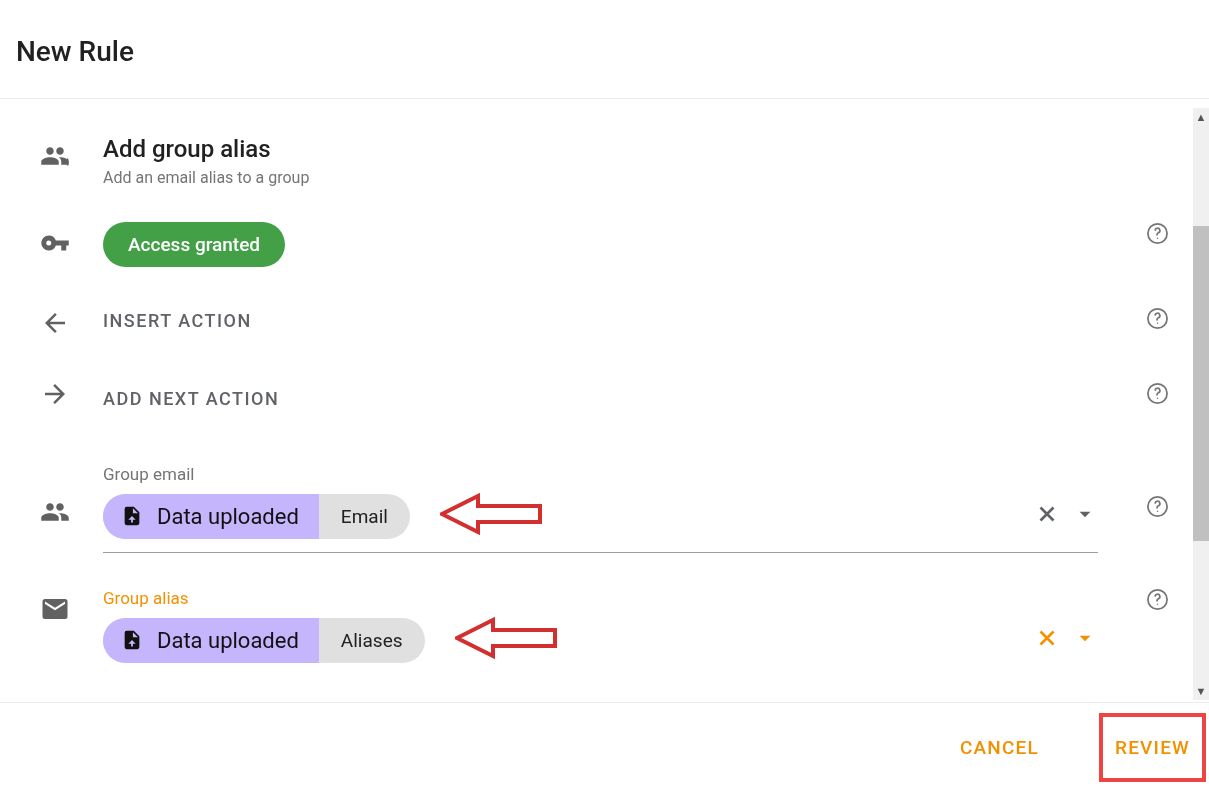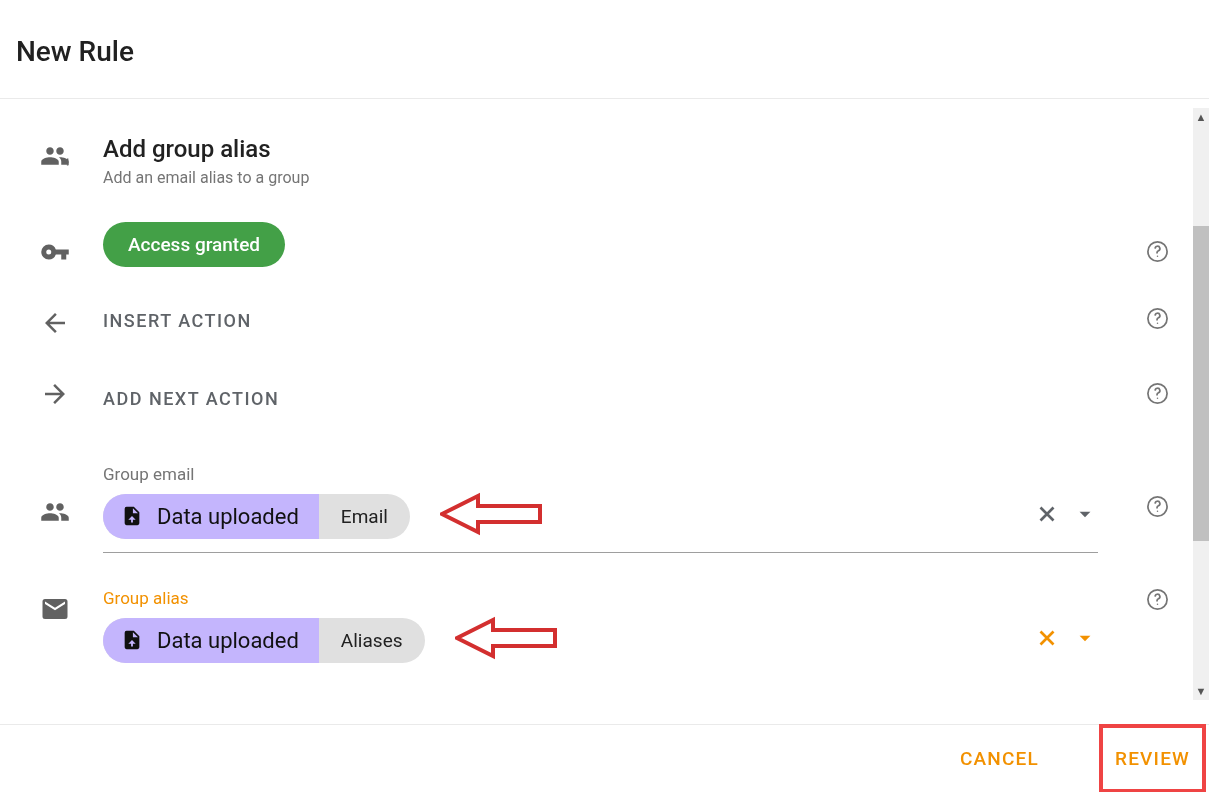--- a/index.html
+++ b/index.html
@@ -22,21 +22,21 @@
     .pill { display:inline-flex; align-items:center; border-radius:25px; overflow:hidden; background:#e0e0e0; }
     .pill-left { display:flex; align-items:center; gap:14px; background:#c4b5fd; color:#111; padding:10px 20px 10px 18px; font-size:22px; }
     .pill-left svg { width:22px; height:22px; }
     .pill-right { padding:10px 22px; font-size:19px; color:#212121; }
     .remaining { flex:1; }
     .x-btn svg, .chev-btn svg { width:26px; height:26px; }
     .x-btn.grey svg, .chev-btn.grey svg { color:#5f6368; }
     .x-btn.accent svg, .chev-btn.accent svg { color:#f29100; }
     .help svg { width:23px; height:23px; color:#757575; }
     .help { margin-left:20px; cursor:pointer; }
-    .footer { position:absolute; left:0; right:0; bottom:0; height:68px; display:flex; justify-content:flex-end; align-items:center; gap:40px; padding:0 3px 0 30px; border-top:1px solid #eaeaea; }
+    .footer { position:absolute; left:0; right:0; bottom:0; height:90px; display:flex; justify-content:flex-end; align-items:center; gap:40px; padding:0 3px 0 30px; border-top:1px solid #eaeaea; }
     .footer-btn { font-size:19px; font-weight:500; letter-spacing:1.2px; color:#f29100; background:none; border:none; cursor:pointer; padding:25px 20px; }
     .review-highlight { border:4px solid #ef4444; padding:19px 12px; }
     .annotation-arrow { display:inline-block; }
     .clearbtn { cursor:pointer; }
     
     .fake-scroll-up { position:absolute; top:108px; right:0; width:16px; height:18px; background:#f0f0f0; display:flex; align-items:center; justify-content:center; color:#555; font-size:11px; }
     .fake-scroll-track { position:absolute; top:126px; right:0; width:16px; bottom:110px; background:#f0f0f0; }
     .fake-scroll-thumb { position:absolute; top:226px; right:0; width:16px; height:315px; background:#c0c0c0; }
     .fake-scroll-down { position:absolute; bottom:92px; right:0; width:16px; height:18px; background:#f0f0f0; display:flex; align-items:center; justify-content:center; color:#555; font-size:11px; }
 
@@ -57,21 +57,21 @@
           <path d="M16 11c1.66 0 2.99-1.34 2.99-3S17.66 5 16 5s-3 1.34-3 3 1.34 3 3 3zm-8 0c1.66 0 2.99-1.34 2.99-3S9.66 5 8 5 5 6.34 5 8s1.34 3 3 3zm0 2c-2.33 0-7 1.17-7 3.5V19h14v-2.5C15 14.17 10.33 13 8 13zm13.5 5.5h1.2v1h-1.2zm0-4.5h1.2v3.5h-1.2z"></path>
           <path d="M16 13c-.29 0-.62.02-.97.05 1.16.84 1.97 1.97 1.97 3.45V19h6v-2.5c0-2.33-4.67-3.5-7-3.5z"></path>
         </svg>
     </div>
     <div class="row-body">
       <div class="title-text">Add group alias</div>
       <div class="subtitle-text">Add an email alias to a group</div>
     </div>
   </div>
 
-  <div class="row" style="align-items:flex-end;">
+  <div class="row" style="align-items:flex-start;">
     <div class="row-icon">
       <svg viewBox="0 0 24 24" fill="currentColor">
           <path d="M12.65 10A5.99 5.99 0 0 0 7 6a6 6 0 1 0 0 12 5.99 5.99 0 0 0 5.65-4H17v4h4v-4h2v-4H12.65zM7 14a2 2 0 1 1 0-4 2 2 0 0 1 0 4z"></path>
         </svg>
     </div>
     <div class="row-body">
       <span class="badge-green">Access granted</span>
     </div>
     <div class="row-controls">
       <span class="help"><svg viewBox="0 0 24 24" fill="none" stroke="currentColor" stroke-width="1.8">

